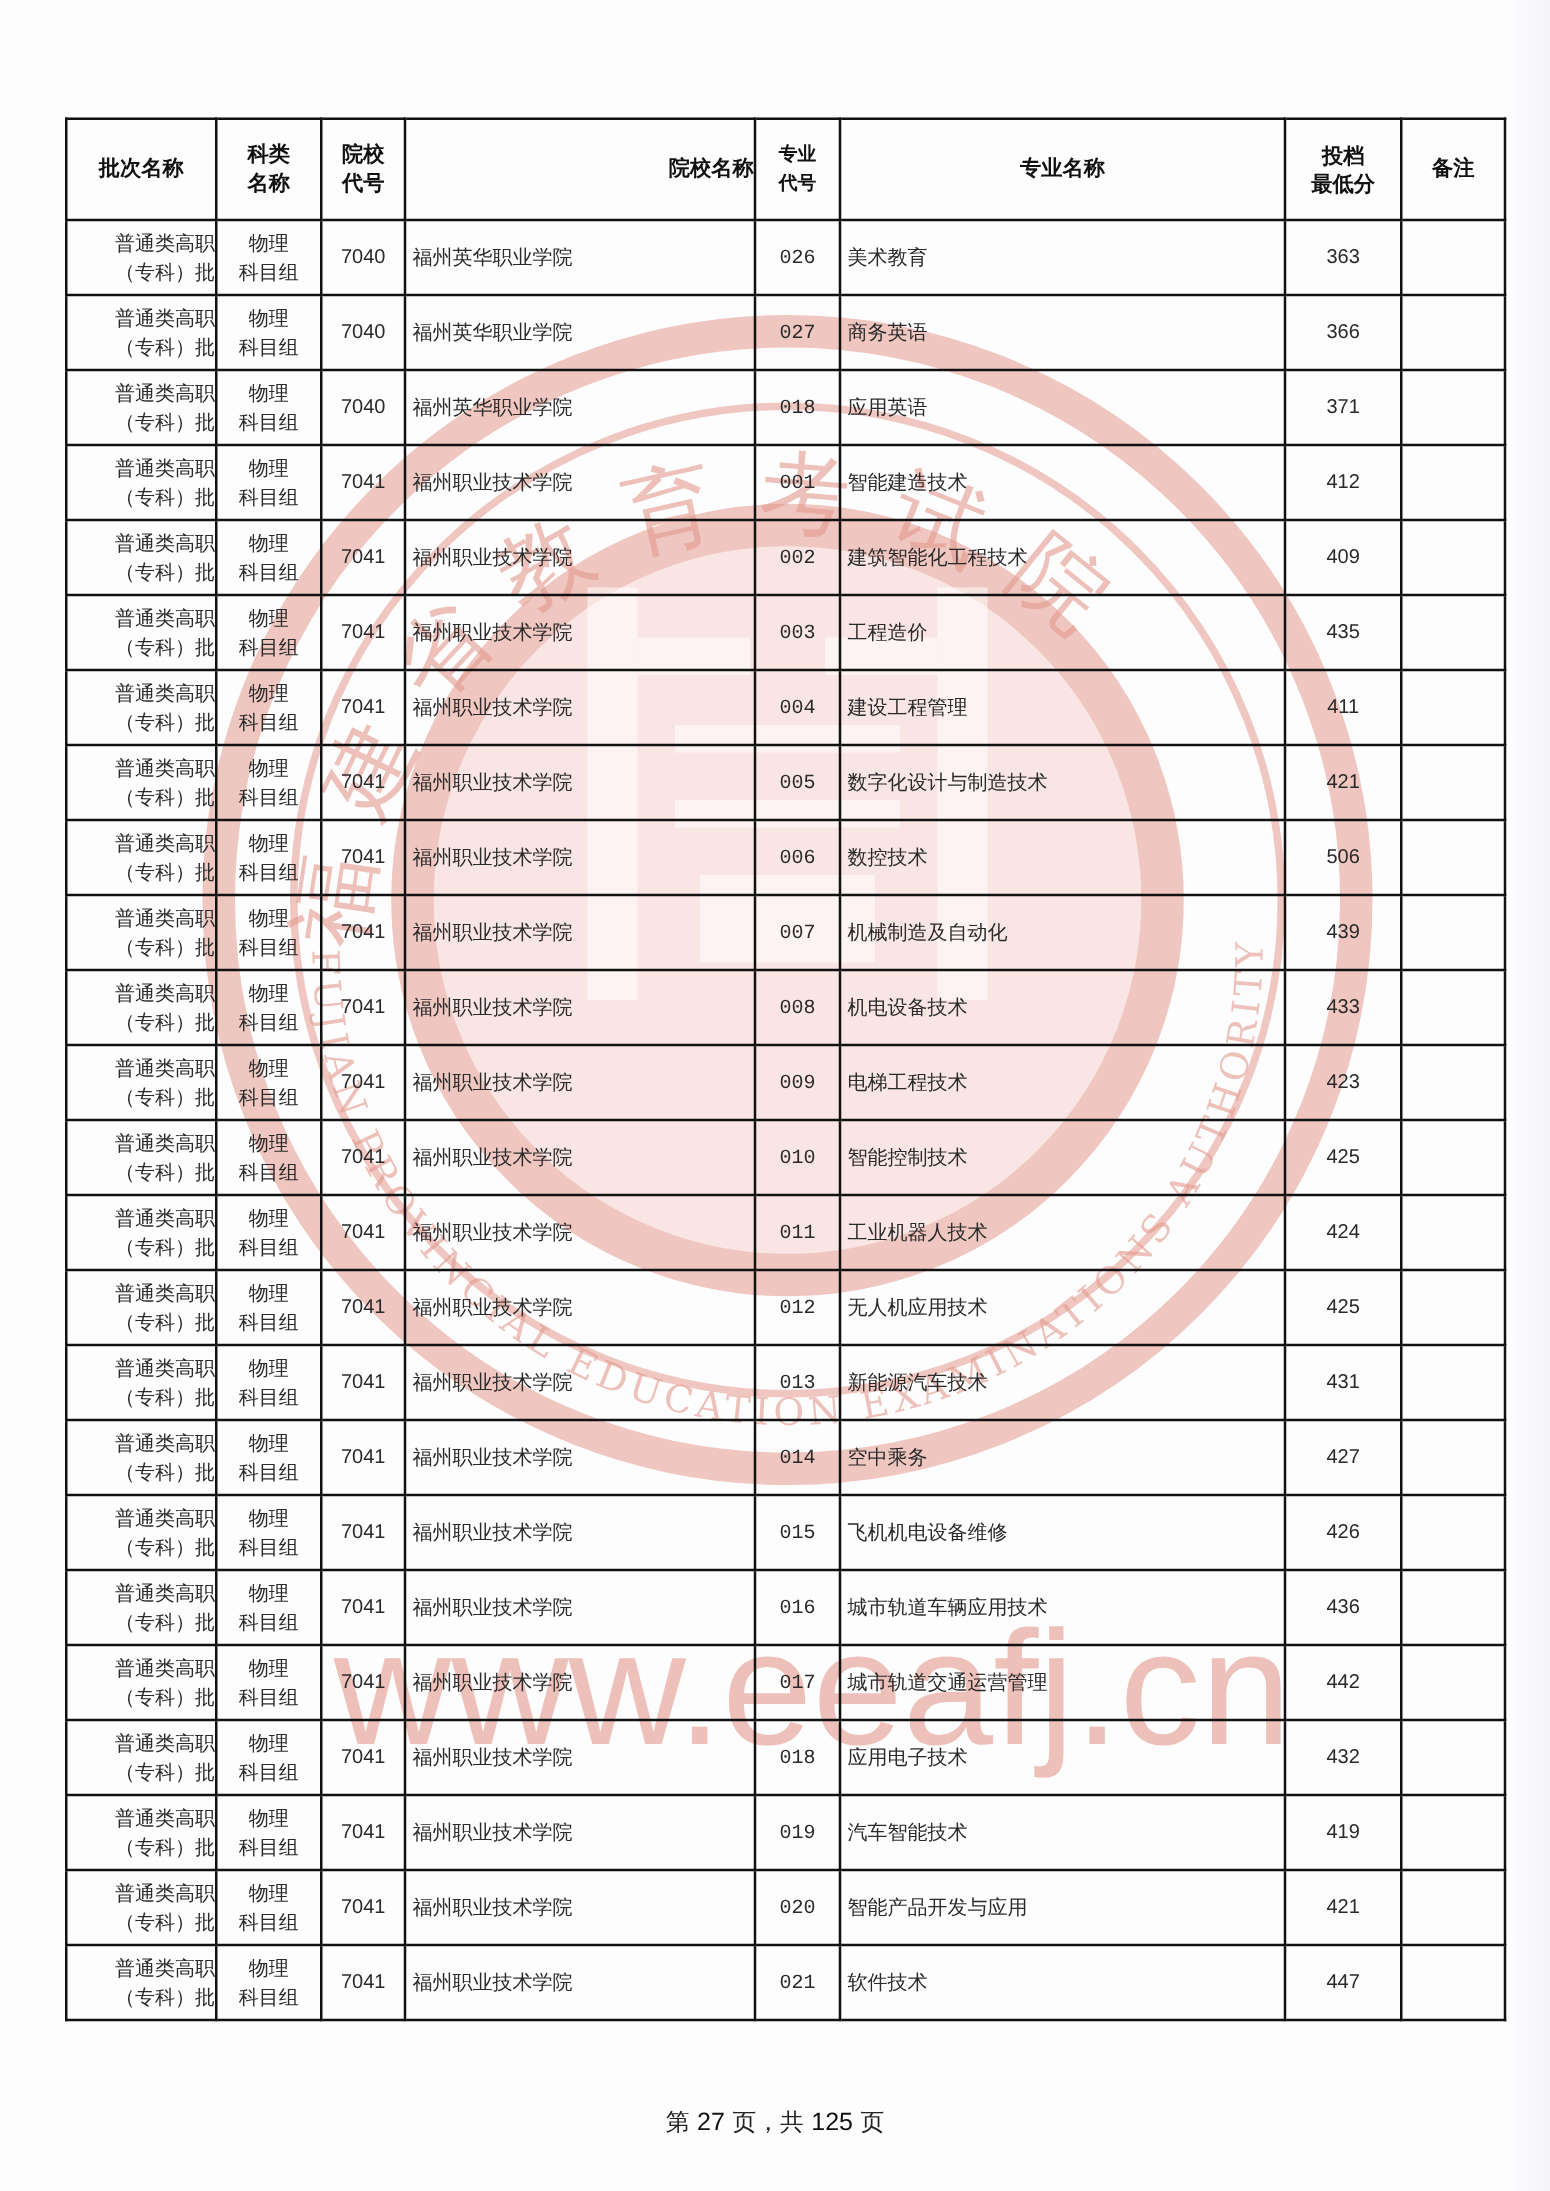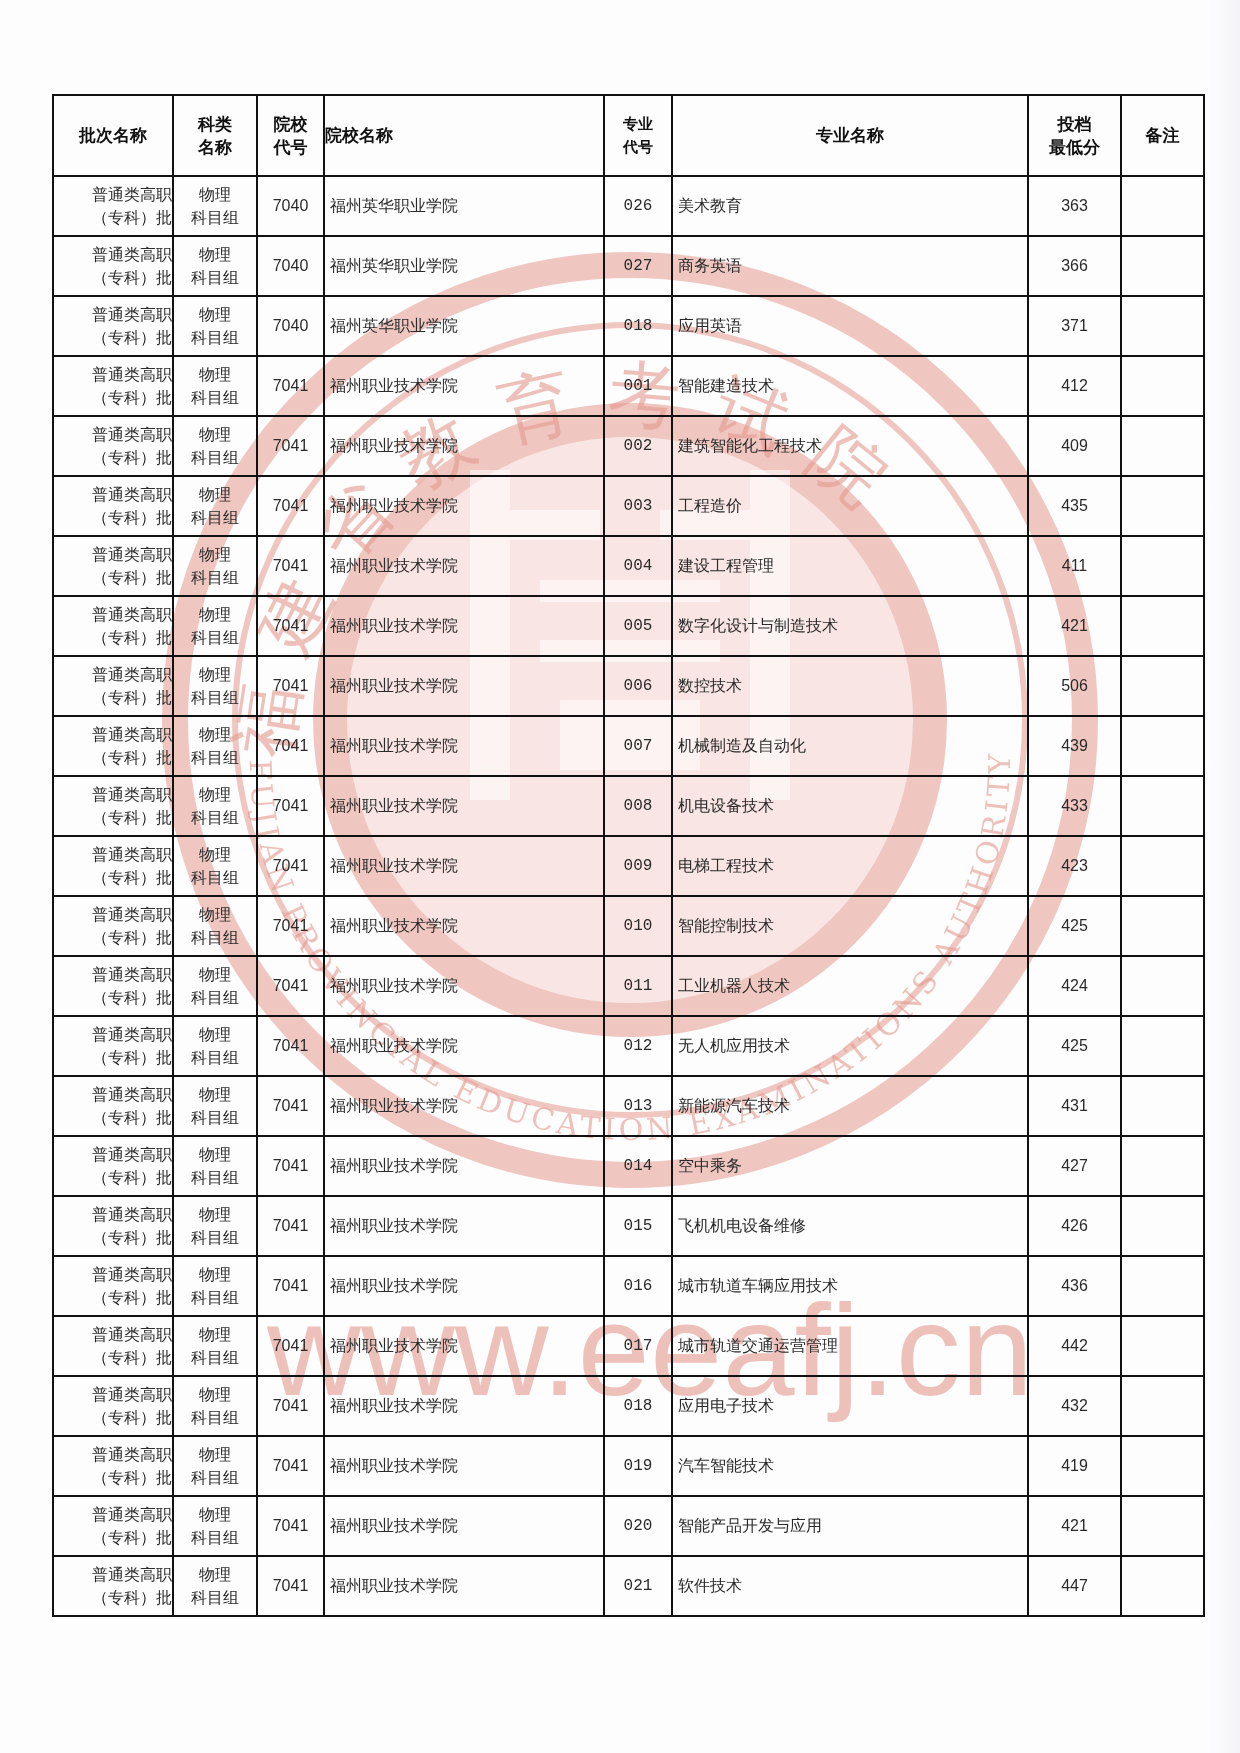--- a/index.html
+++ b/index.html
@@ -89,21 +89,21 @@
     </text>
     <text x="650" y="1395" text-anchor="middle" font-size="130" fill="#e49a8e" opacity="0.6" font-family="Liberation Sans, sans-serif">www.eeafj.cn</text>
   </svg>
 
   <table class="admissions">
     <thead>
       <tr>
         <th class="c-batch">批次名称</th>
         <th class="c-subj"><span>科类</span><br><span>名称</span></th>
         <th class="c-code" style="font-family:'DejaVu Sans',sans-serif;font-size:17px;margin-left:28px;"><span>院校</span><br><span>代号</span></th>
-        <th class="c-school" style="text-align:left;padding-left:0!important;">院校名称</th>
+        <th class="c-school" style="text-align:right;padding-left:0!important;">院校名称</th>
         <th class="c-mcode" style="font-family:Liberation Serif, serif;font-size:15px;"><span>专业</span><br><span>代号</span></th>
         <th class="c-major" style="text-align:center;padding-left:0!important;">专业名称</th>
         <th class="c-score" style="font-family:Liberation Sans, sans-serif;font-size:17px;"><span>投档</span><br><span>最低分</span></th>
         <th class="c-note">备注</th>
       </tr>
     </thead>
     <tbody id="rows">
         <tr>
           <td class="c-batch"><span>普通类高职</span><br><span>（专科）批</span></td>
           <td class="c-subj"><span>物理</span><br><span>科目组</span></td>
@@ -340,13 +340,20 @@
           <td class="c-code">7041</td>
           <td class="c-school">福州职业技术学院</td>
           <td class="c-mcode">021</td>
           <td class="c-major">软件技术</td>
           <td class="c-score">447</td>
           <td class="c-note"></td>
         </tr>
       </tbody>
   </table>
 
+  <div class="footer">
+    <span>第</span>
+    <span class="num">27</span>
+    <span>页，共</span>
+    <span class="num">125</span>
+    <span>页</span>
+  </div>
 </div>
 
 </body></html>

